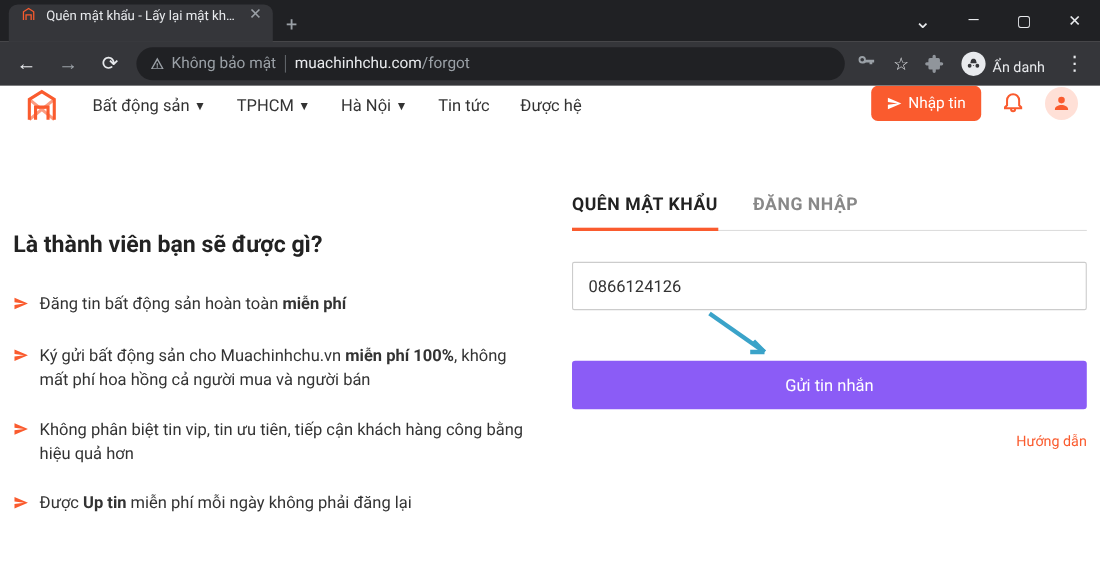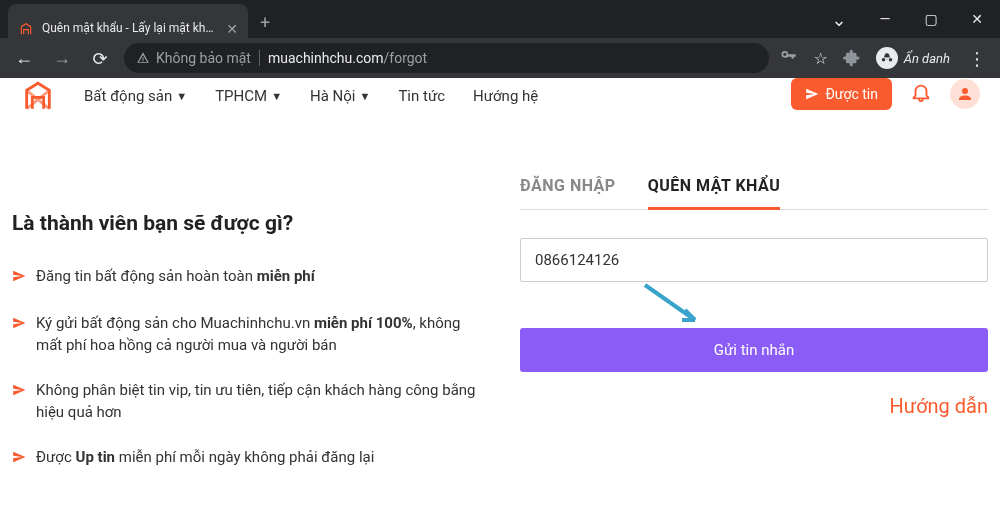--- a/index.html
+++ b/index.html
@@ -1,42 +1,42 @@
 <!DOCTYPE html>
 <html><head>
   <meta charset="utf-8">
   <style>
     * { margin: 0; padding: 0; box-sizing: border-box; font-family: -apple-system, BlinkMacSystemFont, "Segoe UI", Roboto, Arial, sans-serif; }
     body { width: 1000px; height: 520px; overflow: hidden; background: #fff; }
 
     
     .titlebar { background: #202124; height: 38px; display: flex; align-items: flex-end; }
     .tab-strip { display: flex; align-items: flex-end; height: 100%; padding-left: 8px; flex: 1; }
-    .tab { background: #35363a; color: #e8eaed; height: 32px; display: flex; align-items: flex-start; padding: 17px 10px; border-radius: 8px 8px 0 0; font-size: 12px; max-width: 240px; gap: 8px; }
+    .tab { background: #35363a; color: #e8eaed; height: 32px; display: flex; align-items: flex-end; padding: 17px 10px; border-radius: 8px 8px 0 0; font-size: 12px; max-width: 240px; gap: 8px; }
     .tab .favicon { width: 16px; height: 16px; display: flex; align-items: center; justify-content: center; }
     .tab .title { white-space: nowrap; overflow: hidden; text-overflow: ellipsis; flex: 1; }
     .tab .close { color: #9aa0a6; font-size: 14px; cursor: pointer; }
     .newtab { color: #9aa0a6; padding: 0 12px; font-size: 18px; cursor: pointer; height: 32px; display:flex; align-items:center;}
     .winctrl { display: flex; height: 100%; }
     .winbtn { width: 46px; display: flex; align-items: center; justify-content: center; color: #e8eaed; font-size: 14px; cursor: pointer; }
     .winbtn.chev { font-size: 18px; }
 
     .addrbar { background: #35363a; height: 40px; display: flex; align-items: center; padding: 0 10px; gap: 10px; }
     .navbtn { color: #9aa0a6; width: 28px; height: 28px; display:flex; align-items:center; justify-content:center; cursor: pointer; font-size: 18px; }
     .navbtn.enabled { color: #e8eaed; }
     .omnibox { flex: 1; background: #202124; height: 30px; border-radius: 15px; display: flex; align-items: center; padding: 0 12px; gap: 8px; color: #9aa0a6; font-size: 14px; }
     .omnibox .sec { display: flex; align-items: center; gap: 6px; color: #9aa0a6; }
     .omnibox .divider { width: 1px; height: 16px; background: #5f6368; }
     .omnibox .url { color: #e8eaed; }
     .omnibox .url .dim { color: #9aa0a6; }
     .addr-icons { display: flex; align-items: center; gap: 14px; }
     .key-icon { color:#9aa0a6; }
     .star { color:#e8eaed; font-size:16px;}
     .ext-icon { width:20px; height:20px; color:#9aa0a6; display:flex;align-items:center;justify-content:center;}
-    .incog { display:flex; align-items:center; gap:6px; color:#e8eaed; font-size:13px; background: transparent; font-style: italic; }
+    .incog { display:flex; align-items:flex-end; gap:6px; color:#e8eaed; font-size:13px; background: transparent; }
     .incog .badge { width:22px; height:22px; border-radius:50%; background:#e8eaed; display:flex; align-items:center; justify-content:center; }
     .kebab { color:#e8eaed; font-size:18px; padding: 0 4px; cursor:pointer; }
 
     
     .page { background:#fff; height: calc(520px - 78px); overflow:auto; }
     .site-header { height: 62px; display:flex; align-items:flex-start; padding: 0 20px; justify-content: space-between; border-bottom: 0px solid #eee;}
     .site-header .left { display:flex; align-items:center; gap: 28px; }
     .logo { width:36px; height:36px; display:flex; align-items:center; justify-content:center; }
     .nav-items { display:flex; gap: 28px; }
     .nav-item { color:#333; font-size:15px; cursor:pointer; display:flex; align-items:center; gap:4px; }
@@ -57,21 +57,21 @@
 
     .col-right { flex: 1; }
     .auth-tabs { display:flex; gap: 32px; border-bottom: 1px solid #ddd; margin-bottom: 28px; }
     .auth-tab { padding: 0 0 12px 0; font-size: 16px; font-weight:700; color:#888; cursor:pointer; letter-spacing:0.5px; }
     .auth-tab.active { color:#222; border-bottom: 3px solid #fa5b2e; margin-bottom:-1px; }
     .form-label { font-size: 15px; color:#333; margin-bottom:10px; }
     .phone-input { width:100%; border:1px solid #ccc; padding: 12px 14px; font-size:15px; color:#333; border-radius:2px; position:relative; }
     .arrow-wrap { position:relative; height: 38px; }
     .arrow { position:absolute; left: 120px; top: -2px; }
     .submit-btn { width:100%; background:#8b5cf6; color:#fff; border:none; padding: 13px; font-size:15px; border-radius:3px; cursor:pointer; margin-top: 8px; }
-    .guide-link { text-align:right; margin-top: 22px; color:#fa5b2e; font-size:20px; cursor:pointer; }
+    .guide-link { text-align:right; margin-top: 22px; color:#fa5b2e; font-size:13px; cursor:pointer; }
   </style>
 </head>
 <body>
 
 <div class="titlebar">
   <div class="tab-strip">
     <div class="tab">
       <span class="favicon">
         <svg width="14" height="14" viewBox="0 0 24 24">
             <path fill="#fa5b2e" d="M3 3h18v18H3z" opacity="0"></path>
@@ -150,30 +150,30 @@
             <span class="chev">▼</span>
           </div>
         <div class="nav-item">
             <span>Hà Nội</span>
             <span class="chev">▼</span>
           </div>
         <div class="nav-item">
             <span>Tin tức</span>
           </div>
         <div class="nav-item">
-            <span>Hướng hệ</span>
+            <span>Được hệ</span>
           </div>
       </div>
     </div>
     <div class="right">
       <button class="post-btn">
         <svg width="14" height="14" viewBox="0 0 24 24">
             <path fill="#fff" d="M2 21l21-9L2 3v7l15 2-15 2v7z"></path>
           </svg>
-        <span>Được tin</span>
+        <span>Nhập tin</span>
       </button>
       <span class="bell">
         <svg width="22" height="22" viewBox="0 0 24 24">
             <path fill="none" stroke="#fa5b2e" stroke-width="2" d="M18 16v-5a6 6 0 10-12 0v5l-2 2v1h16v-1l-2-2zM10 20a2 2 0 004 0"></path>
           </svg>
       </span>
       <span class="avatar">
         <svg width="18" height="18" viewBox="0 0 24 24">
             <path d="M12 12a4 4 0 100-8 4 4 0 000 8zm0 2c-4 0-8 2-8 5v1h16v-1c0-3-4-5-8-5z"></path>
           </svg>
@@ -207,22 +207,22 @@
           <span class="plane"><svg width="14" height="14" viewBox="0 0 24 24">
                 <path fill="#fa5b2e" d="M2 21l21-9L2 3v7l15 2-15 2v7z"></path>
               </svg></span>
           <span><span>Được </span><b>Up tin</b><span> miễn phí mỗi ngày không phải đăng lại</span></span>
         </li>
       </ul>
     </div>
 
     <div class="col-right">
       <div class="auth-tabs">
+        <div class="auth-tab active">QUÊN MẬT KHẨU</div>
         <div class="auth-tab">ĐĂNG NHẬP</div>
-        <div class="auth-tab active">QUÊN MẬT KHẨU</div>
       </div>
       <input class="phone-input" value="0866124126" style="">
       <div class="arrow-wrap">
         <svg class="arrow" width="70" height="50" viewBox="0 0 70 50">
           <path d="M5 5 L55 40" stroke="#3aa3c9" stroke-width="4" fill="none"></path>
           <path d="M55 40 L45 30 M55 40 L42 40" stroke="#3aa3c9" stroke-width="4" fill="none"></path>
         </svg>
       </div>
       <button class="submit-btn">Gửi tin nhắn</button>
       <div class="guide-link">Hướng dẫn</div>

